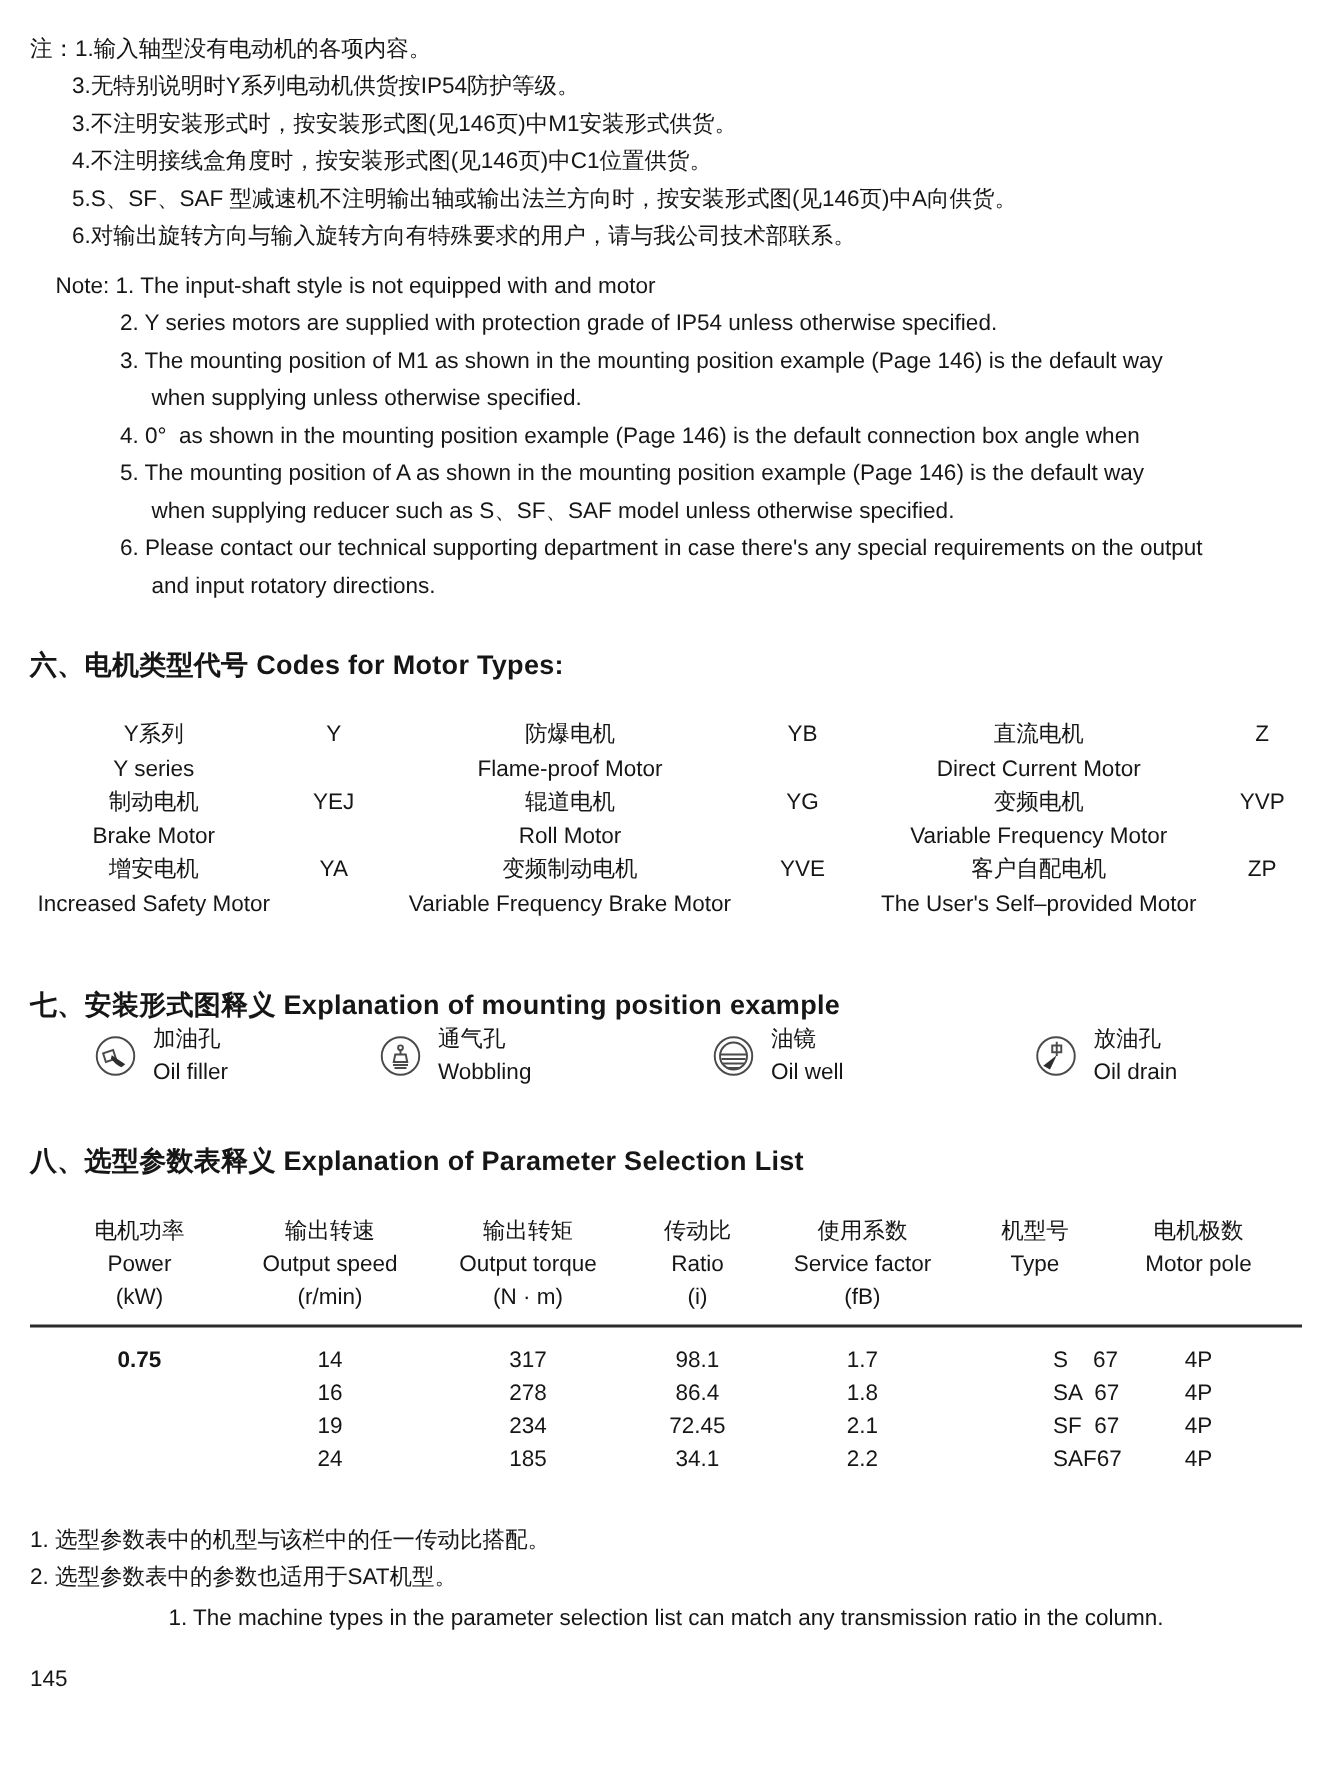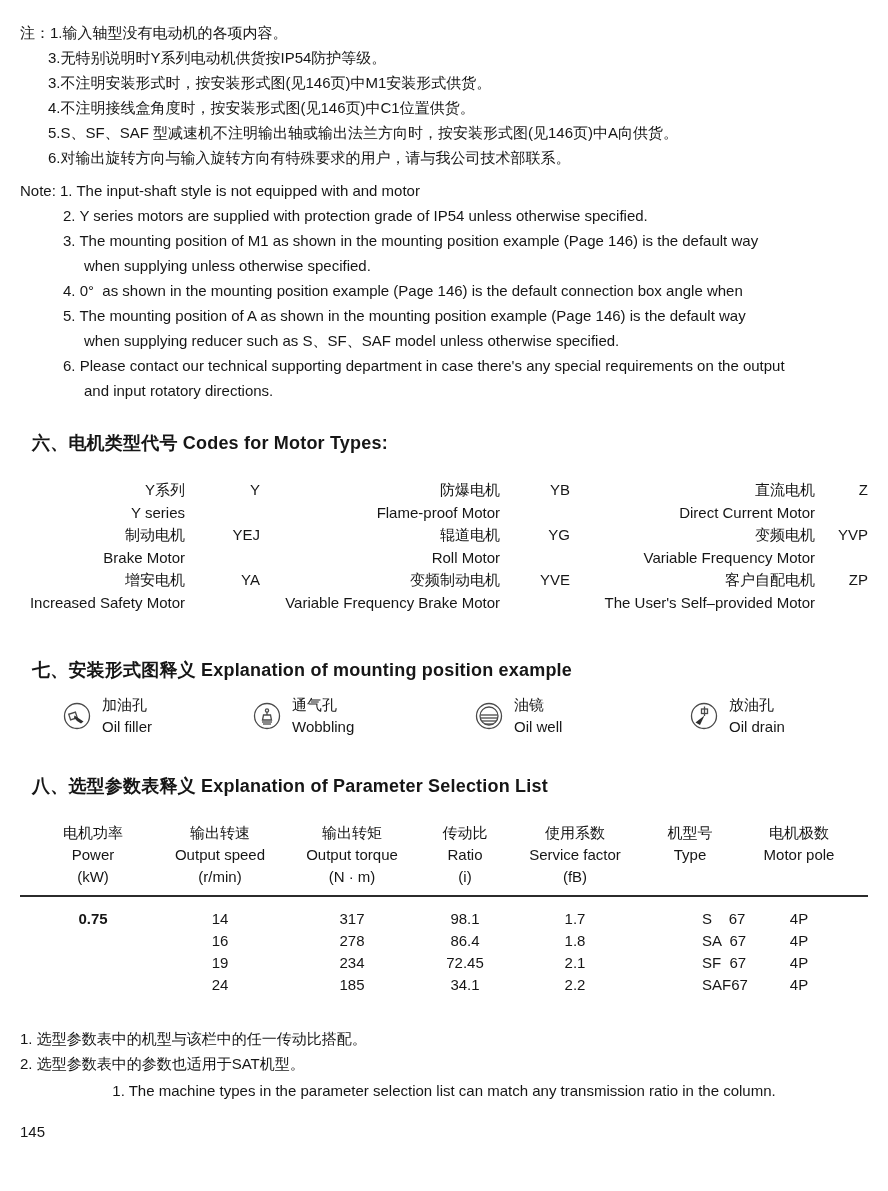--- a/index.html
+++ b/index.html
@@ -5,32 +5,32 @@
   html,body{margin:0;padding:0;}
   body{
     width:888px;height:1191px;background:#ffffff;color:#161616;
     font-family:"Liberation Sans","DejaVu Sans",sans-serif;font-size:15px;
     overflow:hidden;
   }
   .page{box-sizing:border-box;height:100%;padding:20px 20px 0 20px;}
   
   .cn-line{line-height:25px;}
   .cn-ind{padding-left:28px;}
-  .en-notes{margin-top:8px;}
+  .en-notes{margin-top:8px;margin-left:17px;}
   .en-line{line-height:25px;white-space:pre;}
   .ind1{padding-left:43px;}
   .ind2{padding-left:64px;}
   
-  h2.sec{font-size:18px;font-weight:bold;margin:12px;letter-spacing:0.2px;}
+  h2.sec{font-size:18px;font-weight:bold;margin:0;letter-spacing:0.2px;}
   #sec6-h{margin-top:28px;}
   #sec7-h{margin-top:44px;}
   #sec8-h{margin-top:36px;}
   
   .motor-grid{display:grid;grid-template-columns:165px 75px 240px 70px 245px 53px;margin-top:24px;line-height:22.5px;}
-  .mg-c{text-align:right;white-space:nowrap;}
+  .mg-c{text-align:center;white-space:nowrap;}
   
   .icons-row{display:grid;grid-template-columns:190px 222px 215px 1fr;padding-left:42px;}
   .icon-item{display:flex;align-items:flex-start;gap:10px;}
   .icon-item svg{margin-top:7px;flex:0 0 auto;}
   .icon-labels div{line-height:22px;}
   
   .pt-grid{display:grid;grid-template-columns:146px 108px 156px 70px 150px 80px 138px;line-height:22px;}
   .pt-head{margin-top:24px;}
   .pt-c{text-align:center;white-space:nowrap;}
   .rule{border-top:2.5px solid #2b2b2b;margin-top:7px;width:848px;}

